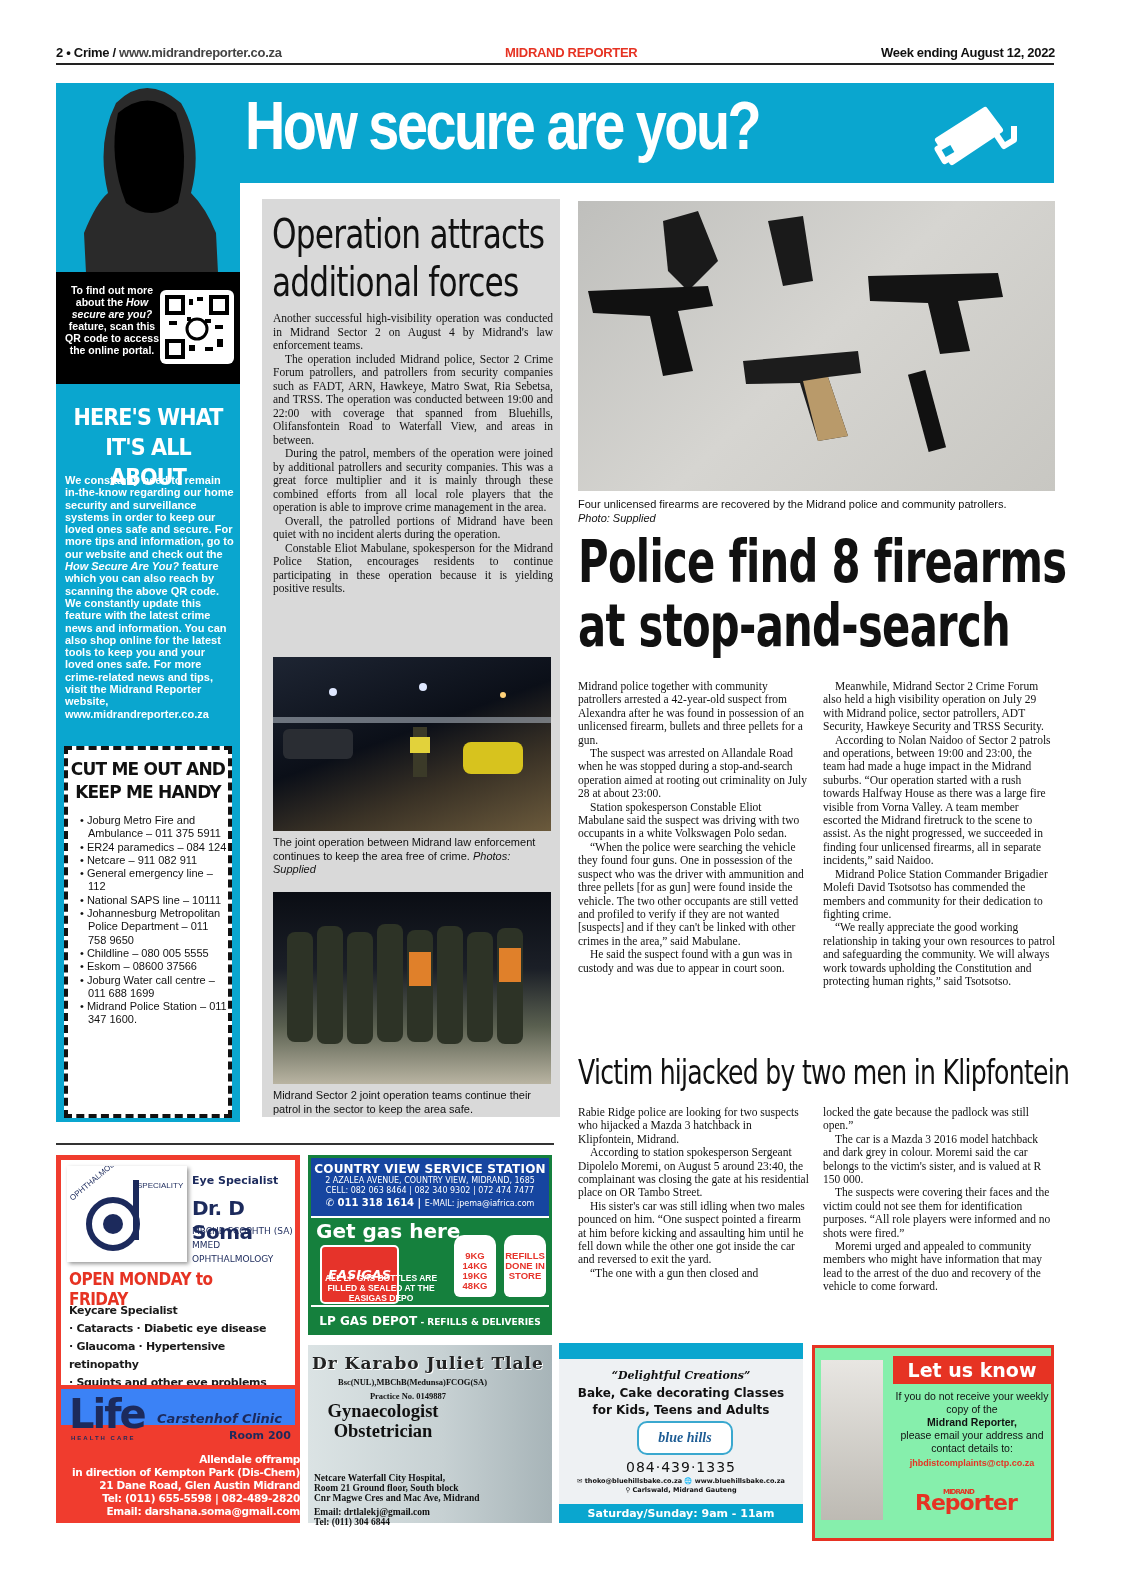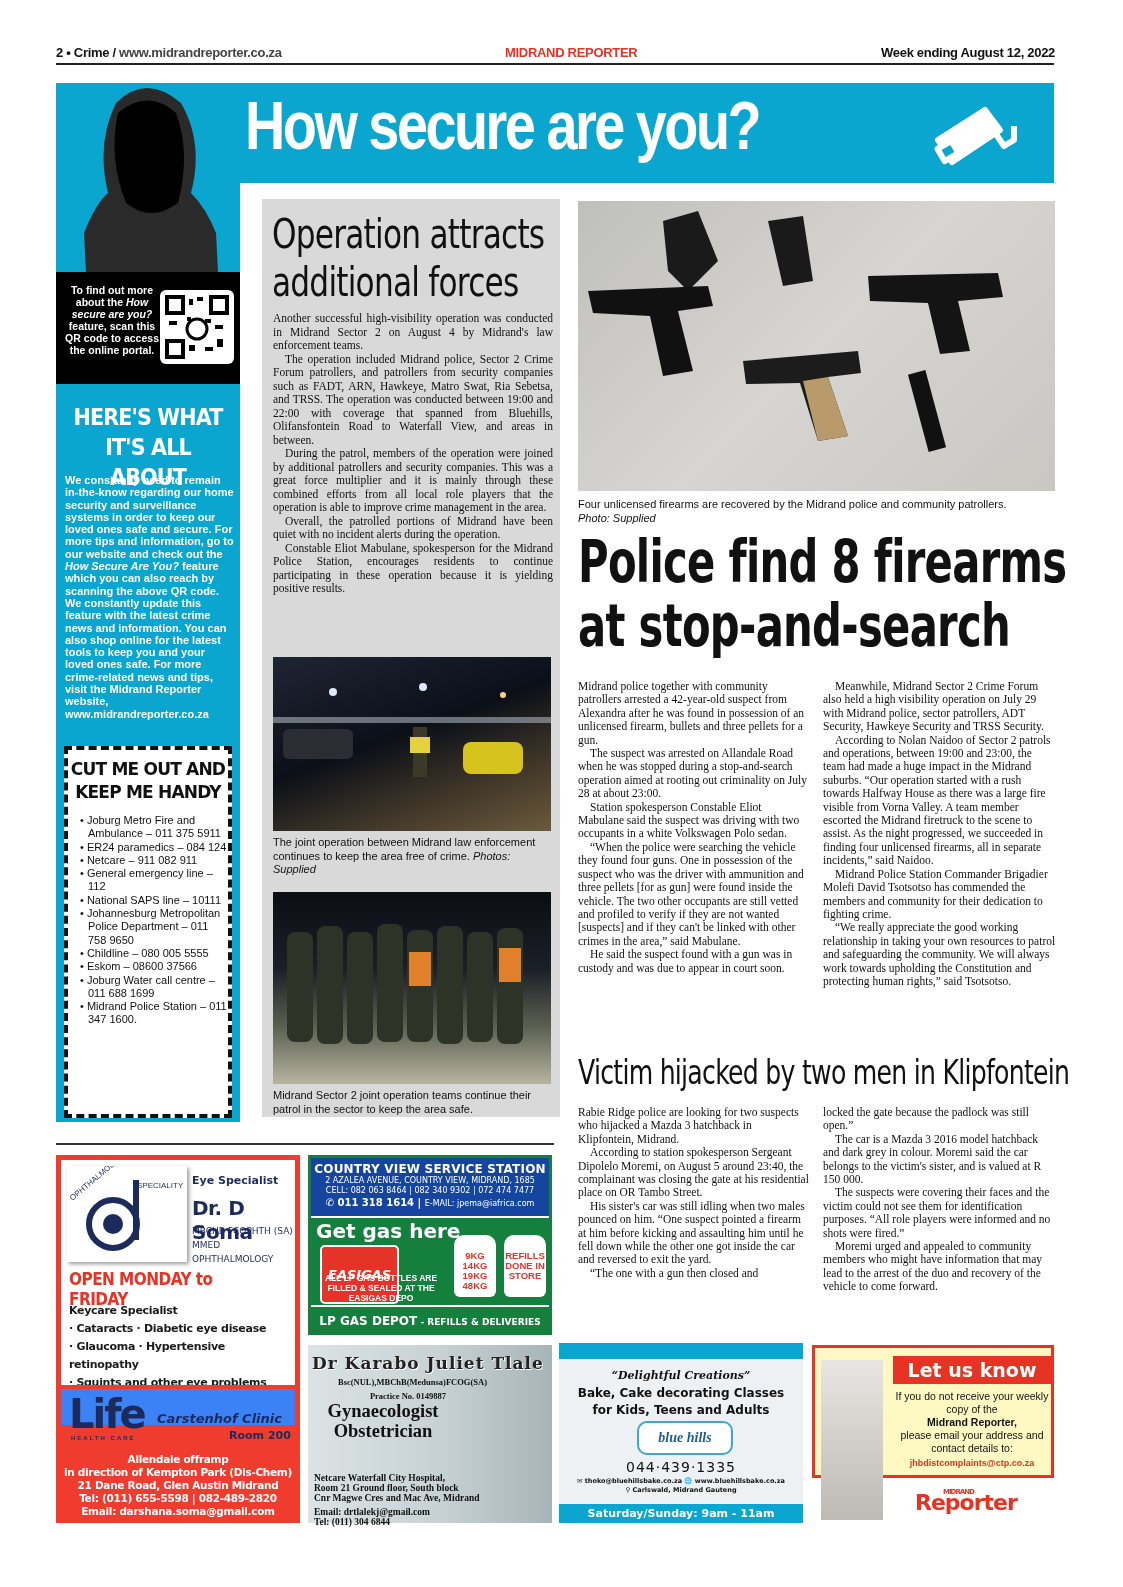--- a/index.html
+++ b/index.html
@@ -57,21 +57,21 @@
 #soma-es{left:131px;top:14px;font:bold 11px "DejaVu Sans",sans-serif;color:#1c2a5c}
 #soma-name{left:131px;top:36px;font:bold 20px "DejaVu Sans",sans-serif;color:#1c2a5c;letter-spacing:-0.5px}
 #soma-q{left:131px;top:64px;font:9px/14px "DejaVu Sans",sans-serif;color:#1c2a5c}
 #soma-open{left:8px;top:109px;font:bold 17px "DejaVu Sans",sans-serif;color:#e63323;letter-spacing:-0.6px;transform:scaleX(.9);transform-origin:left}
 #soma-list{left:8px;top:142px;font:bold 11px/18px "DejaVu Sans",sans-serif;color:#1a1a1a;letter-spacing:-0.3px}
 #soma-life{left:5px;top:230px;width:234px;height:40px;background:#3b82f6;border-top:4px solid #f03c2e}
 #life-big{left:8px;top:2px;font:bold 40px "DejaVu Sans",sans-serif;color:#1c2a5c;letter-spacing:-2px}
 #life-sub{left:10px;top:46px;font:bold 6px "Liberation Sans",sans-serif;color:#1c2a5c;letter-spacing:2px}
 #life-clinic{left:96px;top:22px;font:italic bold 13px "DejaVu Sans",sans-serif;color:#1c2a5c}
 #life-room{left:168px;top:40px;font:bold 11px "DejaVu Sans",sans-serif;color:#1c2a5c}
-#soma-addr{left:0;top:298px;width:244px;text-align:center;color:#fff;font:bold 10.5px/13px "DejaVu Sans",sans-serif;letter-spacing:-0.3px}
+#soma-addr{left:0;top:298px;width:244px;text-align:right;color:#fff;font:bold 10.5px/13px "DejaVu Sans",sans-serif;letter-spacing:-0.3px}
 #ad-gas{left:308px;top:1155px;width:244px;height:180px;background:#15803d;color:#fff}
 #gas-top{left:3px;top:3px;width:238px;height:60px;background:#1645a0;border-bottom:2px solid #fff;text-align:center}
 #gas-name{font:bold 12px "DejaVu Sans",sans-serif;margin-top:4px;letter-spacing:0.2px}
 #gas-addr{font:8px/10px "DejaVu Sans",sans-serif}
 #gas-phone{font:bold 10px "DejaVu Sans",sans-serif;margin-top:1px}
 #gas-get{left:8px;top:64px;font:bold 20px "DejaVu Sans",sans-serif}
 #easigas{left:12px;top:90px;padding:20px 6px;background:#e6332a;border:2px solid #fff;border-radius:5px;font:bold italic 13px "DejaVu Sans",sans-serif}
 #gas-fill{left:4px;top:118px;width:138px;text-align:center;font:bold 8.5px/10px "Liberation Sans",sans-serif}
 .cyl{width:42px;height:62px;background:#fff;border-radius:10px 10px 6px 6px;color:#e6332a;text-align:center;font:bold 9.5px/10px "Liberation Sans",sans-serif;padding-top:16px}
 #cyl1{left:146px;top:80px}
@@ -84,21 +84,21 @@
 #gyn-title{left:10px;top:56px;font:bold 18.5px/20px "Liberation Serif",serif;text-align:center;width:130px}
 #gyn-addr{left:6px;top:128px;font:bold 9.5px/10px "Liberation Serif",serif}
 #gyn-mail{left:6px;top:162px;font:bold 9.5px/10px "Liberation Serif",serif}
 #ad-bake{left:559px;top:1343px;width:244px;height:180px;background:#eef1f3;border-top:16px solid #0aa6cf}
 #bake-tag{left:0;top:10px;width:244px;text-align:center;font:italic bold 11px "DejaVu Serif",serif}
 #bake-h{left:0;top:26px;width:244px;text-align:center;font:bold 12px/17px "DejaVu Sans",sans-serif}
 #bake-logo{left:78px;top:62px;width:96px;height:34px;background:#fff;border:2px solid #3aa8cf;border-radius:10px;font:italic bold 14px "Liberation Serif",serif;color:#1d5c94;text-align:center;line-height:30px}
 #bake-phone{left:0;top:100px;width:244px;text-align:center;font:14px "DejaVu Sans",sans-serif;letter-spacing:1px}
 #bake-contact{left:0;top:118px;width:244px;text-align:center;font:bold 6.5px/9px "DejaVu Sans",sans-serif}
 #bake-hours{left:0;top:145px;width:244px;height:19px;background:#0aa6cf;color:#fff;text-align:center;font:bold 11px/19px "DejaVu Sans",sans-serif}
-#ad-letus{left:812px;top:1345px;width:242px;height:133px;border:3px solid #e63323;background:#fef9c3}
+#ad-letus{left:812px;top:1345px;width:242px;height:196px;border:3px solid #e63323;background:#86efac}
 #letus-papers{left:6px;top:12px;width:62px;height:160px;background:linear-gradient(180deg,#e8e6e2,#bdbab3)}
 #letus-bar{left:78px;top:8px;width:158px;height:28px;background:#e63323;color:#fff;font:bold 19px/28px "DejaVu Sans",sans-serif;text-align:center}
 #letus-text{left:76px;top:42px;width:162px;text-align:center;font:10.5px/13px "Liberation Sans",sans-serif}
 #letus-email{left:76px;top:110px;width:162px;text-align:center;color:#e63323;font:bold 9px "Liberation Sans",sans-serif}
 #letus-logo{left:100px;top:140px;font:bold 22px "DejaVu Sans",sans-serif;color:#e63323;letter-spacing:-1px}
 </style>
 </head>
 <body>
 
 <div class="abs" id="hdr-left">
@@ -348,21 +348,21 @@
     </div>
 </div>
 
 <div class="abs" id="ad-bake">
   <div class="abs" id="bake-tag">“Delightful Creations”</div>
   <div class="abs" id="bake-h">
       <div>Bake, Cake decorating Classes</div>
       <div>for Kids, Teens and Adults</div>
     </div>
   <div class="abs" id="bake-logo">blue hills</div>
-  <div class="abs" id="bake-phone">044·439·1335</div>
+  <div class="abs" id="bake-phone">084·439·1335</div>
   <div class="abs" id="bake-contact">
     <div><span>✉ </span><span>thoko@bluehillsbake.co.za</span>  <span>🌐 </span><span>www.bluehillsbake.co.za</span></div>
     <div><span>⚲ </span><span>Carlswald, Midrand Gauteng</span></div>
   </div>
   <div class="abs" id="bake-hours">Saturday/Sunday: 9am - 11am</div>
 </div>
 
 <div class="abs" id="ad-letus">
   <div class="abs" id="letus-papers"></div>
   <div class="abs" id="letus-bar">Let us know</div>

